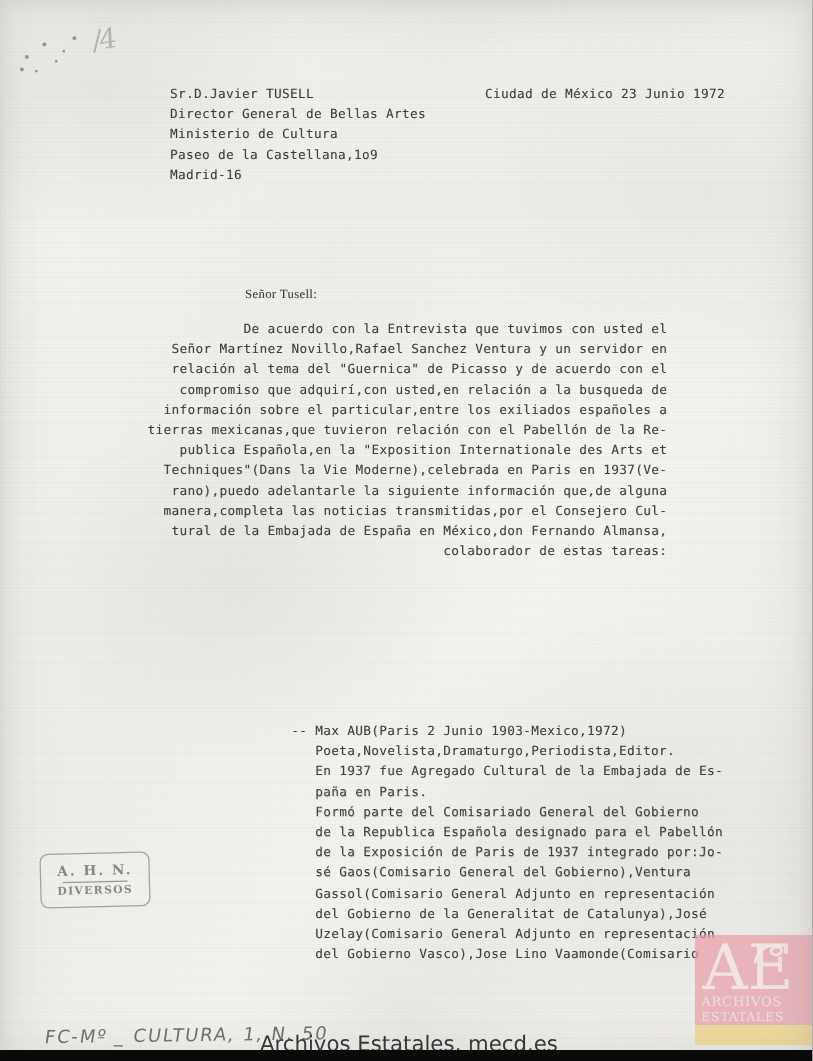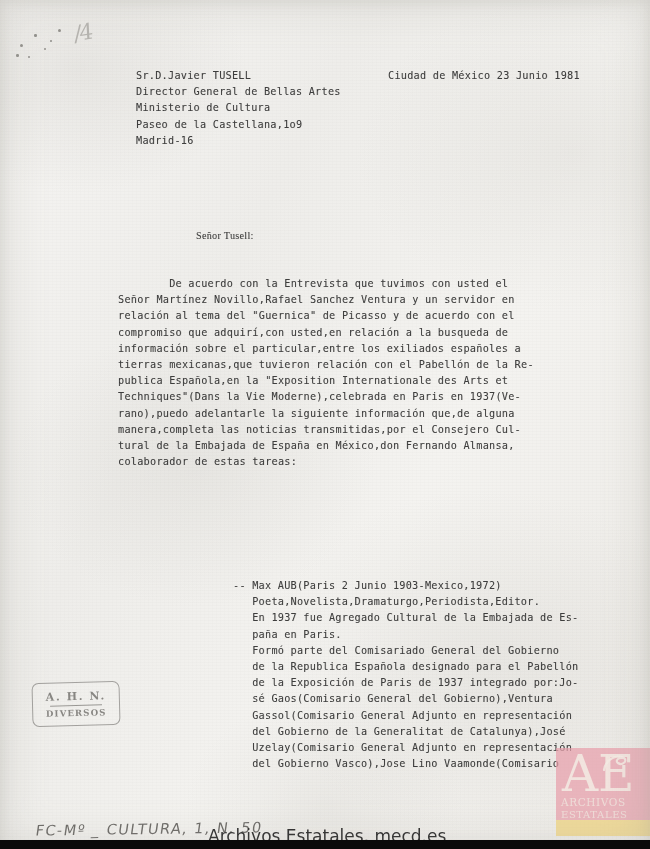--- a/index.html
+++ b/index.html
@@ -55,21 +55,21 @@
     line-height: 16.2px;
     letter-spacing: 0.32px;
     white-space: pre;
     opacity: 0.90;
     text-shadow: 0.35px 0.25px 0 rgba(60,58,56,0.30);
   }
 
   #header-block  { left: 136px; top: 68px; }
   #date-line     { left: 388px; top: 68px; }
   #salutation    { left: 196px; top: 228px; font-family: Liberation Serif, serif; }
-  #body-block    { left: 118px; top: 276px; }
+  #body-block    { left: 118px; top: 256px; text-align: right; }
   #item-a-block  { left: 196px; top: 514px; }
   #entry-block   { left: 196px; top: 578px; margin-left: 37px; }
 
   
   .hand-mark-top {
     position: absolute;
     left: 74px;
     top: 20px;
     font-family: "DejaVu Serif", serif;
     font-size: 22px;
@@ -248,21 +248,21 @@
     <div class="speck" style="left:2px;  top:28px; width:2.6px;height:2.6px;"></div>
   </div>
   <div class="hand-mark-top">/4</div>
 
   <div class="tw" id="header-block">Sr.D.Javier TUSELL
 Director General de Bellas Artes
 Ministerio de Cultura
 Paseo de la Castellana,1o9
 Madrid-16</div>
 
-  <div class="tw" id="date-line">Ciudad de México 23 Junio 1981</div>
+  <div class="tw" id="date-line">Ciudad de México 23 Junio 1972</div>
 
   <div class="tw" id="salutation">Señor Tusell:</div>
 
   <div class="tw" id="body-block">        De acuerdo con la Entrevista que tuvimos con usted el
 Señor Martínez Novillo,Rafael Sanchez Ventura y un servidor en
 relación al tema del "Guernica" de Picasso y de acuerdo con el
 compromiso que adquirí,con usted,en relación a la busqueda de
 información sobre el particular,entre los exiliados españoles a
 tierras mexicanas,que tuvieron relación con el Pabellón de la Re-
 publica Española,en la "Exposition Internationale des Arts et

